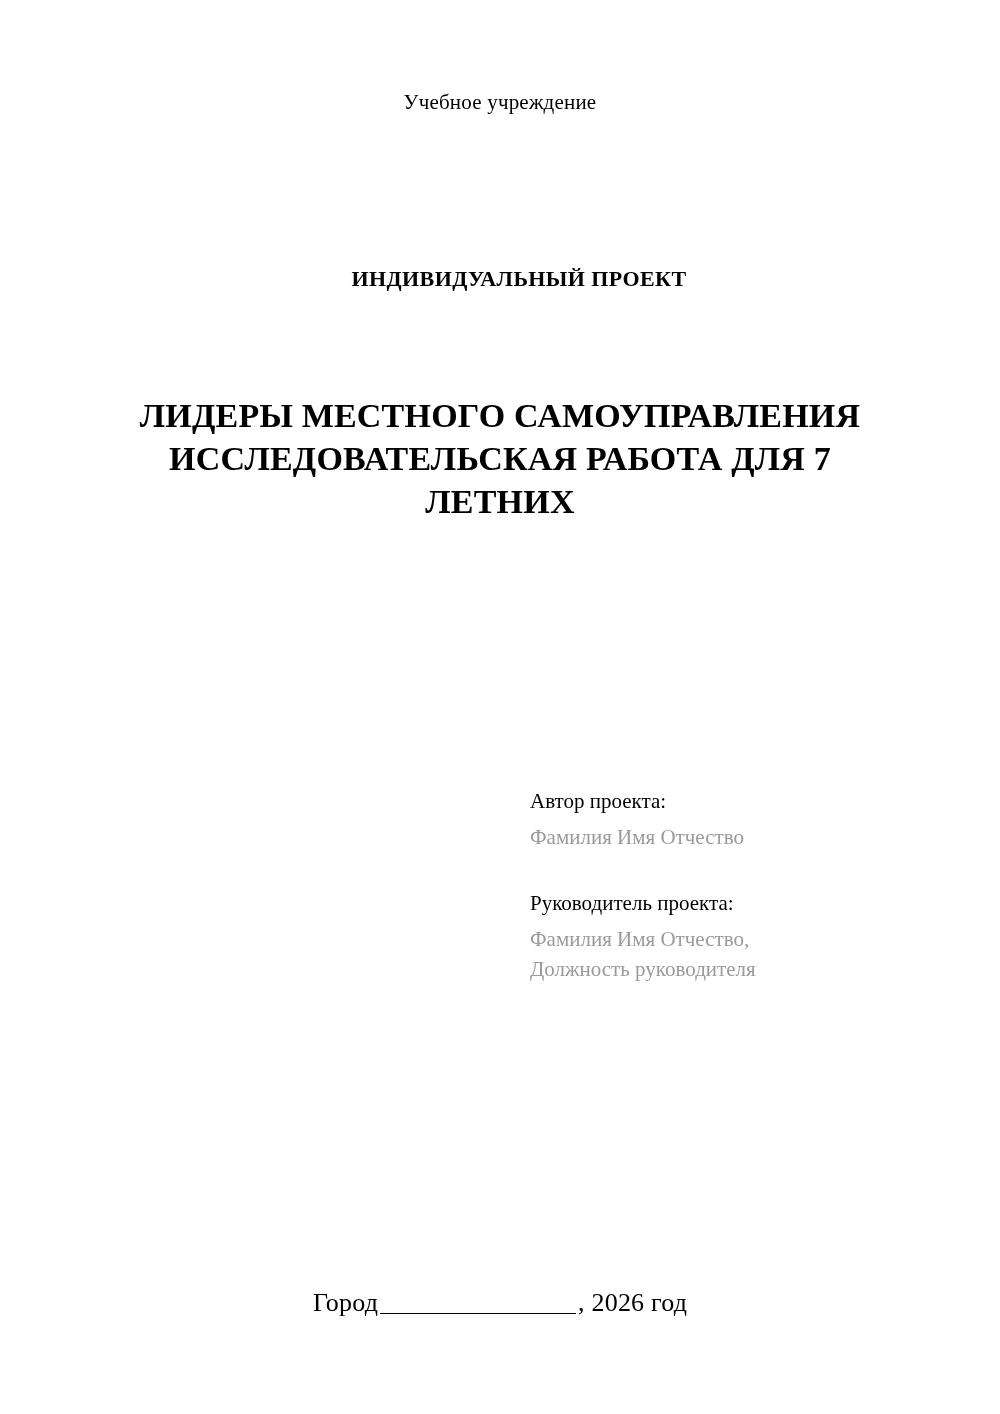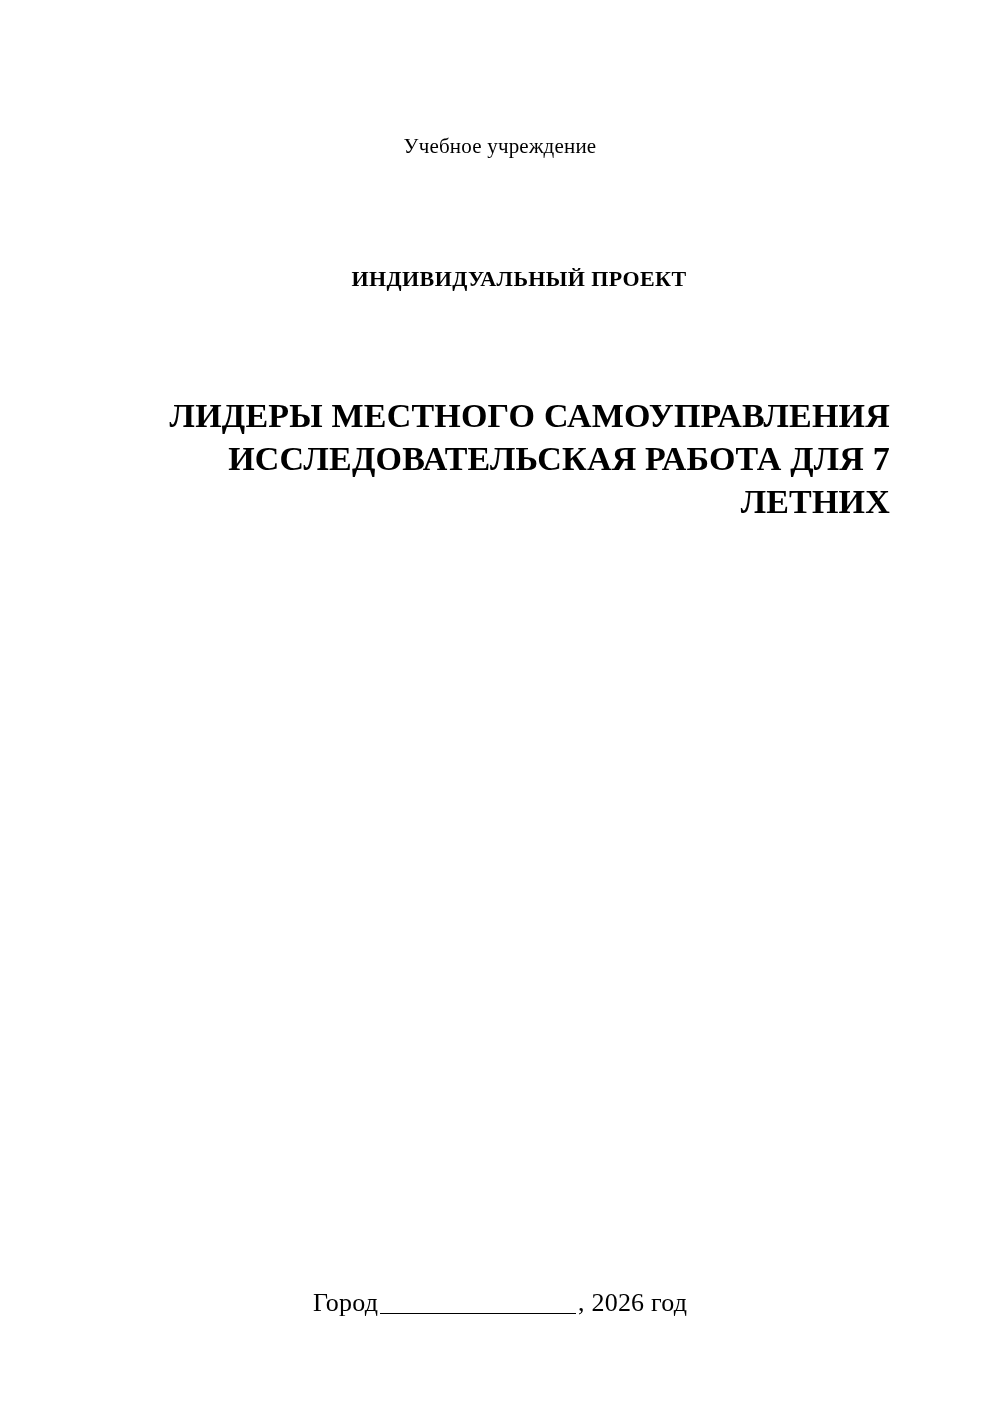--- a/index.html
+++ b/index.html
@@ -27,21 +27,20 @@
   .institution {
     position: absolute;
     top: 88px;
     left: 0;
     width: 1000px;
     text-align: center;
     font-size: 21px;
     line-height: 28px;
     font-weight: 400;
     letter-spacing: 0.2px;
-    margin-top: 44px;
   }
 
   
   .work-type {
     position: absolute;
     top: 266px;
     left: 0;
     width: 1000px;
     text-align: center;
     font-size: 22px;
@@ -49,21 +48,21 @@
     letter-spacing: 0.4px;
     padding-left: 19px;
   }
 
   
   .title {
     position: absolute;
     top: 394px;
     left: 110px;
     width: 780px;
-    text-align: right;
+    text-align: center;
     font-size: 34px;
     line-height: 43px;
     font-weight: bold;
     letter-spacing: 0.2px;
   }
 
   
   .credits {
     position: absolute;
     top: 786px;
@@ -112,18 +111,30 @@
 <body>
 
 <div class="page">
 
   <div class="institution">Учебное учреждение</div>
 
   <div class="work-type">ИНДИВИДУАЛЬНЫЙ ПРОЕКТ</div>
 
   <div class="title">ЛИДЕРЫ МЕСТНОГО САМОУПРАВЛЕНИЯ ИССЛЕДОВАТЕЛЬСКАЯ РАБОТА ДЛЯ 7 ЛЕТНИХ</div>
 
+  <div class="credits">
+    <div class="group">
+      <div class="label">Автор проекта:</div>
+      <div class="placeholder placeholder-line">Фамилия Имя Отчество</div>
+    </div>
+
+    <div class="group">
+      <div class="label">Руководитель проекта:</div>
+      <div class="placeholder placeholder-line">Фамилия Имя Отчество,</div>
+      <div class="placeholder placeholder-line">Должность руководителя</div>
+    </div>
+  </div>
 
   <div class="footer">
     <span>Город</span><span class="rule"></span><span>, 2026 год</span>
   </div>
 
 </div>
 
 </body></html>

